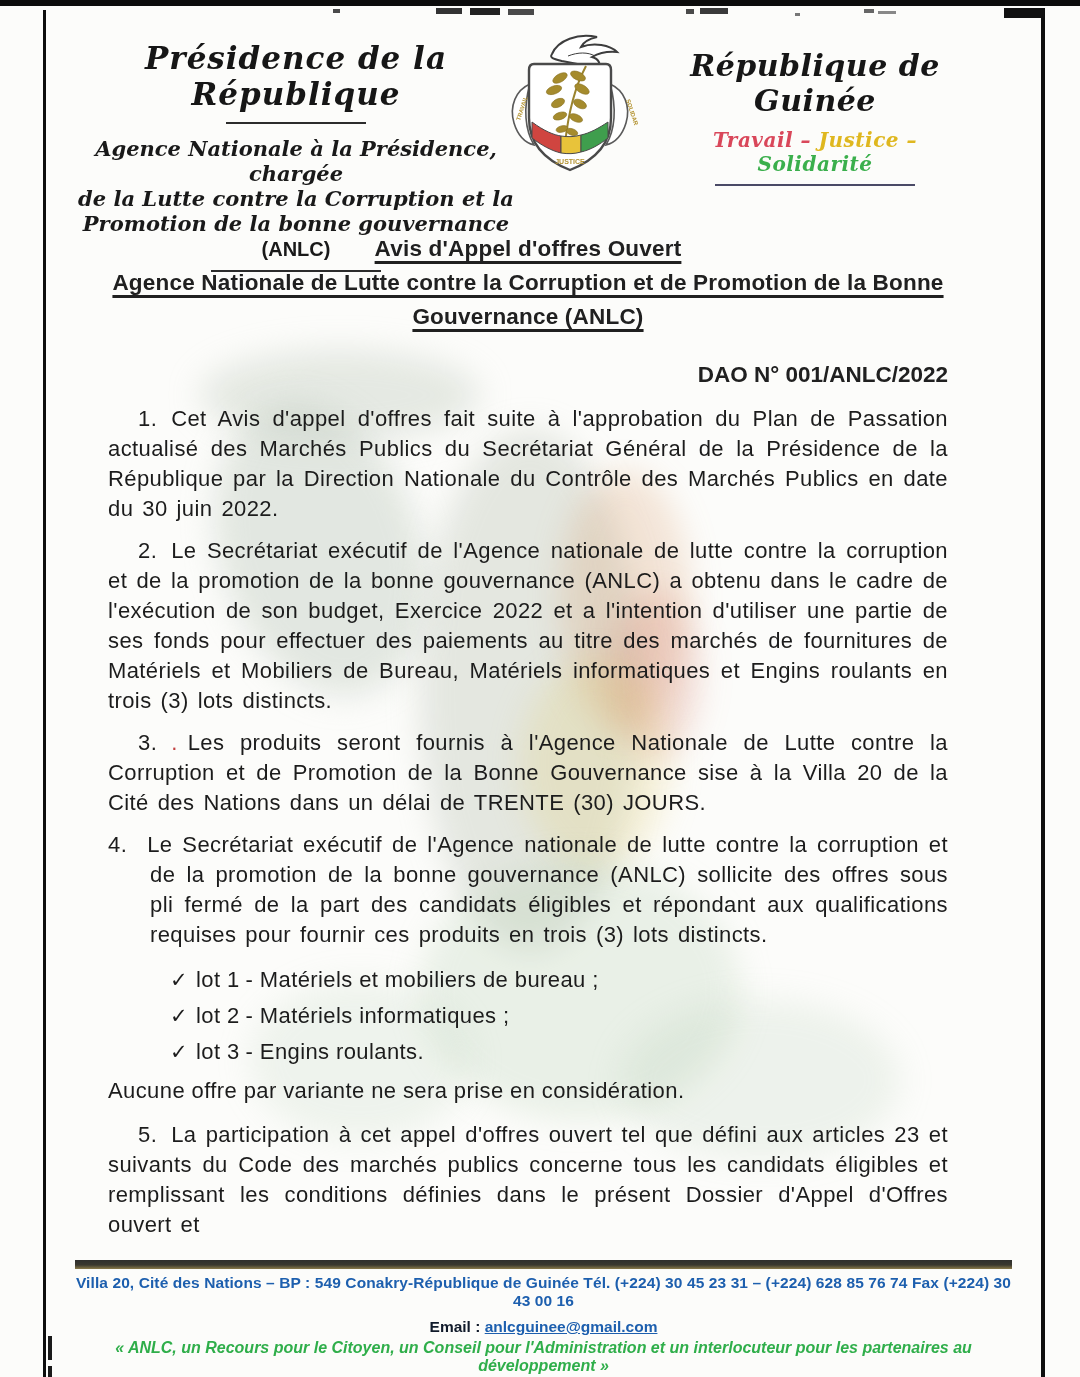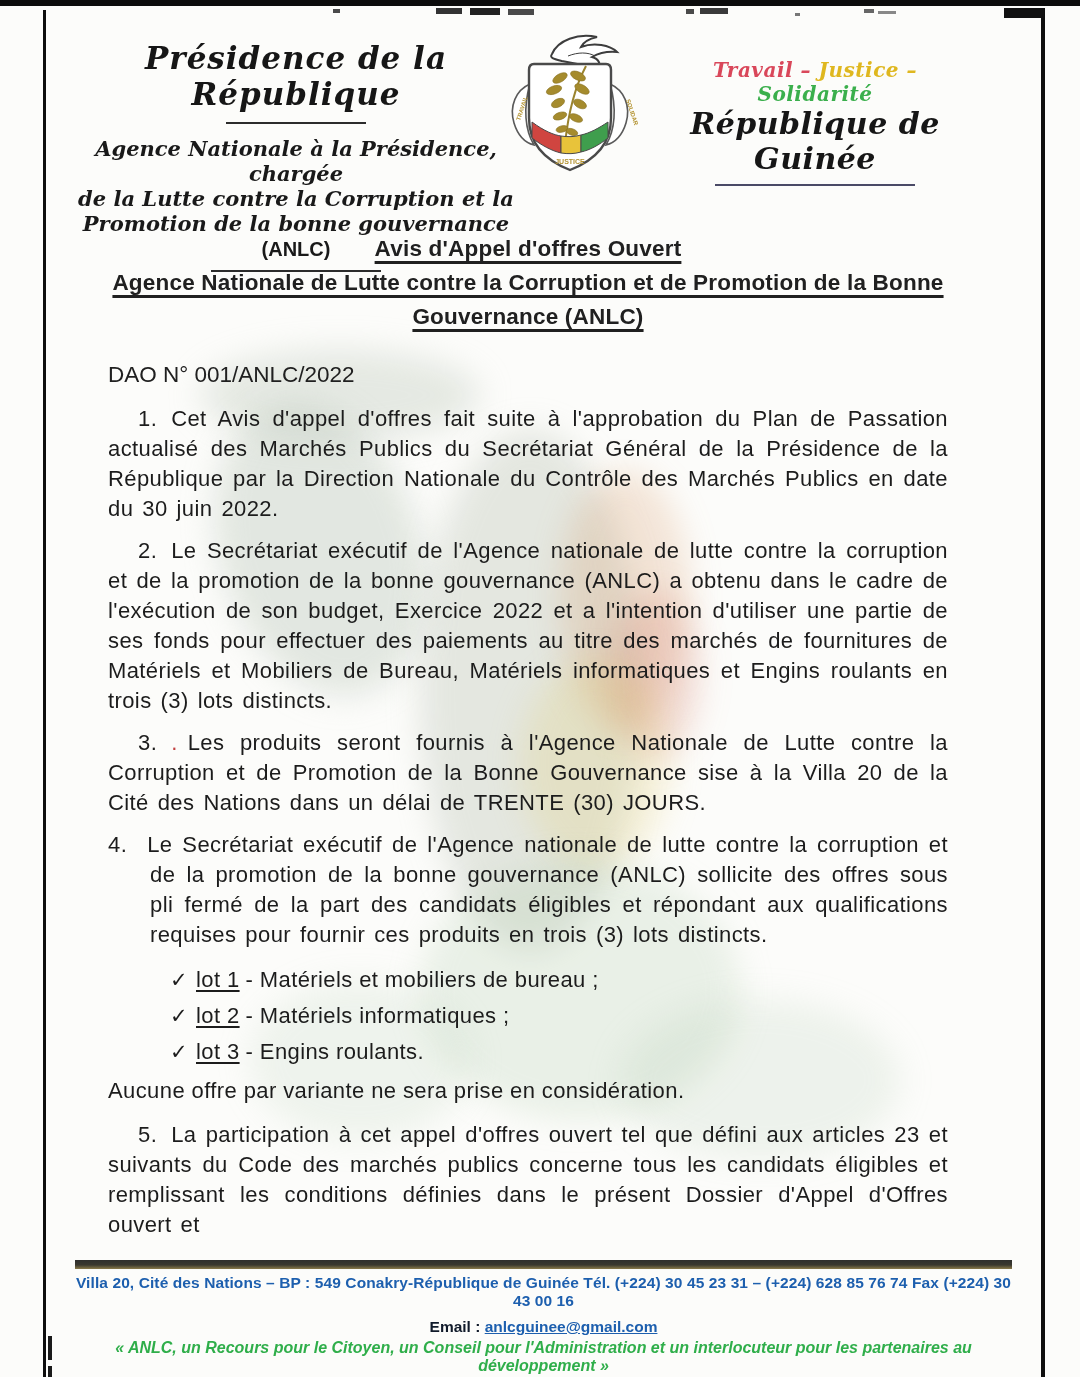--- a/index.html
+++ b/index.html
@@ -34,35 +34,35 @@
   .motto-yellow{color:#dfb71f;}
   .motto-green{color:#3aaf4c;}
   .hdr-div3{width:200px;border-top:2.5px solid #4a4a66;margin:8px auto 0 auto;}
   
   .content{position:absolute;left:108px;top:232px;width:840px;}
   .doc-title{
     text-align:center;font-weight:bold;font-size:22.5px;line-height:34px;
     letter-spacing:0.2px;color:#202020;margin:0;
     text-decoration:underline;text-decoration-thickness:2.5px;text-underline-offset:5px;
   }
-  .doc-ref{text-align:left;font-weight:normal;font-size:22.5px;color:#202020;margin:28px 0 0 0;}
+  .doc-ref{text-align:right;font-weight:bold;font-size:22.5px;color:#202020;margin:28px 0 0 0;}
   .body-block{margin-top:16px;}
   .para{
     font-size:22px;line-height:30px;letter-spacing:0.4px;word-spacing:2.5px;
     text-align:justify;margin:0 0 12px 0;
   }
   .para.fl{text-indent:30px;}
   .pnum{margin-right:14px;}
   .para.hanging{padding-left:42px;text-indent:-42px;}
   .para.hanging .pnum{margin-right:20px;}
   .stray{color:#c24040;margin-right:10px;}
   .lots{margin:4px 0 6px 62px;}
   .lot-item{font-size:22px;line-height:36px;letter-spacing:0.4px;}
   .check{margin-right:8px;font-size:21px;}
-  .lot-label{text-decoration:underline;text-underline-offset:3px;margin-right:6px;}
+  .lot-label{text-underline-offset:3px;margin-right:6px;}
   .note{font-size:22px;line-height:30px;letter-spacing:0.4px;margin:2px 0 14px 0;}
   
   .footer{position:absolute;left:75px;top:1260px;width:937px;text-align:center;}
   .footer-bar{height:9px;background:linear-gradient(to bottom,#2f2f2d 0%,#3a382f 55%,#8a7a4a 100%);}
   .f-address{margin-top:5px;font-size:15.5px;font-weight:bold;color:#1d5fae;letter-spacing:0.1px;}
   .f-email-row{margin-top:8px;font-size:15.5px;font-weight:bold;}
   .f-email-label{color:#101a2a;}
   .f-email{color:#1d5fae;text-decoration:underline;}
   .f-slogan{margin-top:3px;font-size:16px;font-weight:bold;font-style:italic;color:#2fae4a;}
 </style>
@@ -148,28 +148,28 @@
           <path d="M34 96 C46 105 56 109 63 110 L63 127 C54 125 43 119 34 112 Z" fill="#d04540"></path>
           <path d="M63 110 C70 111 76 111 83 109 L83 126 C76 128 70 128 63 127 Z" fill="#e8c33a"></path>
           <path d="M83 109 C92 107 101 102 110 96 L110 112 C101 119 92 124 83 126 Z" fill="#3f9e4d"></path>
         </g>
         <text x="72" y="138" text-anchor="middle" font-size="7" fill="#b3922f" font-family="Liberation Sans, sans-serif" font-weight="bold">JUSTICE</text>
       </g>
     </svg>
   </div>
 
   <div class="hdr-right">
+    <div class="script hdr-right-title">République de Guinée</div>
     <div class="script motto">
       <span class="motto-red">Travail</span>
       <span class="motto-red">–</span>
       <span class="motto-yellow">Justice</span>
       <span class="motto-yellow">–</span>
       <span class="motto-green">Solidarité</span>
     </div>
-    <div class="script hdr-right-title">République de Guinée</div>
     <div class="hdr-div3"></div>
   </div>
 
   <div class="content">
     <h1 class="doc-title">Avis d'Appel d'offres Ouvert</h1>
     <h2 class="doc-title">Agence Nationale de Lutte contre la Corruption et de Promotion de la Bonne Gouvernance (ANLC)</h2>
     <div class="doc-ref">DAO N° 001/ANLC/2022</div>
 
     <div class="body-block">
       <p class="para fl"><span class="pnum">1.</span><span>Cet Avis d'appel d'offres fait suite à l'approbation du Plan de Passation actualisé des Marchés Publics du Secrétariat Général de la Présidence de la République par la Direction Nationale du Contrôle des Marchés Publics en date du 30 juin 2022.</span></p>

